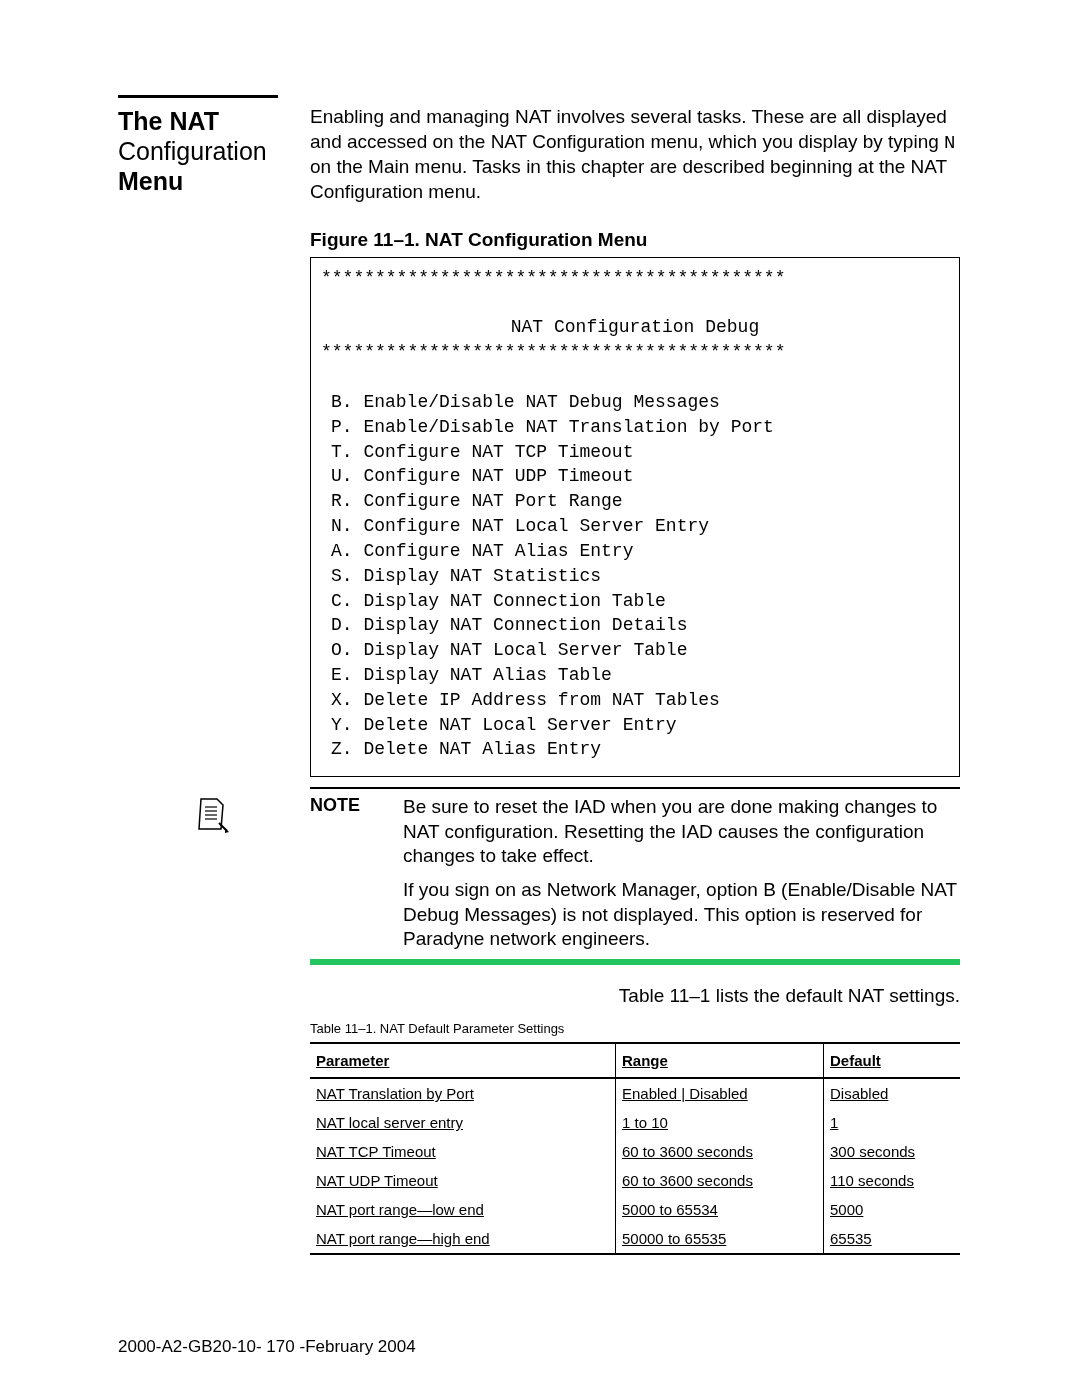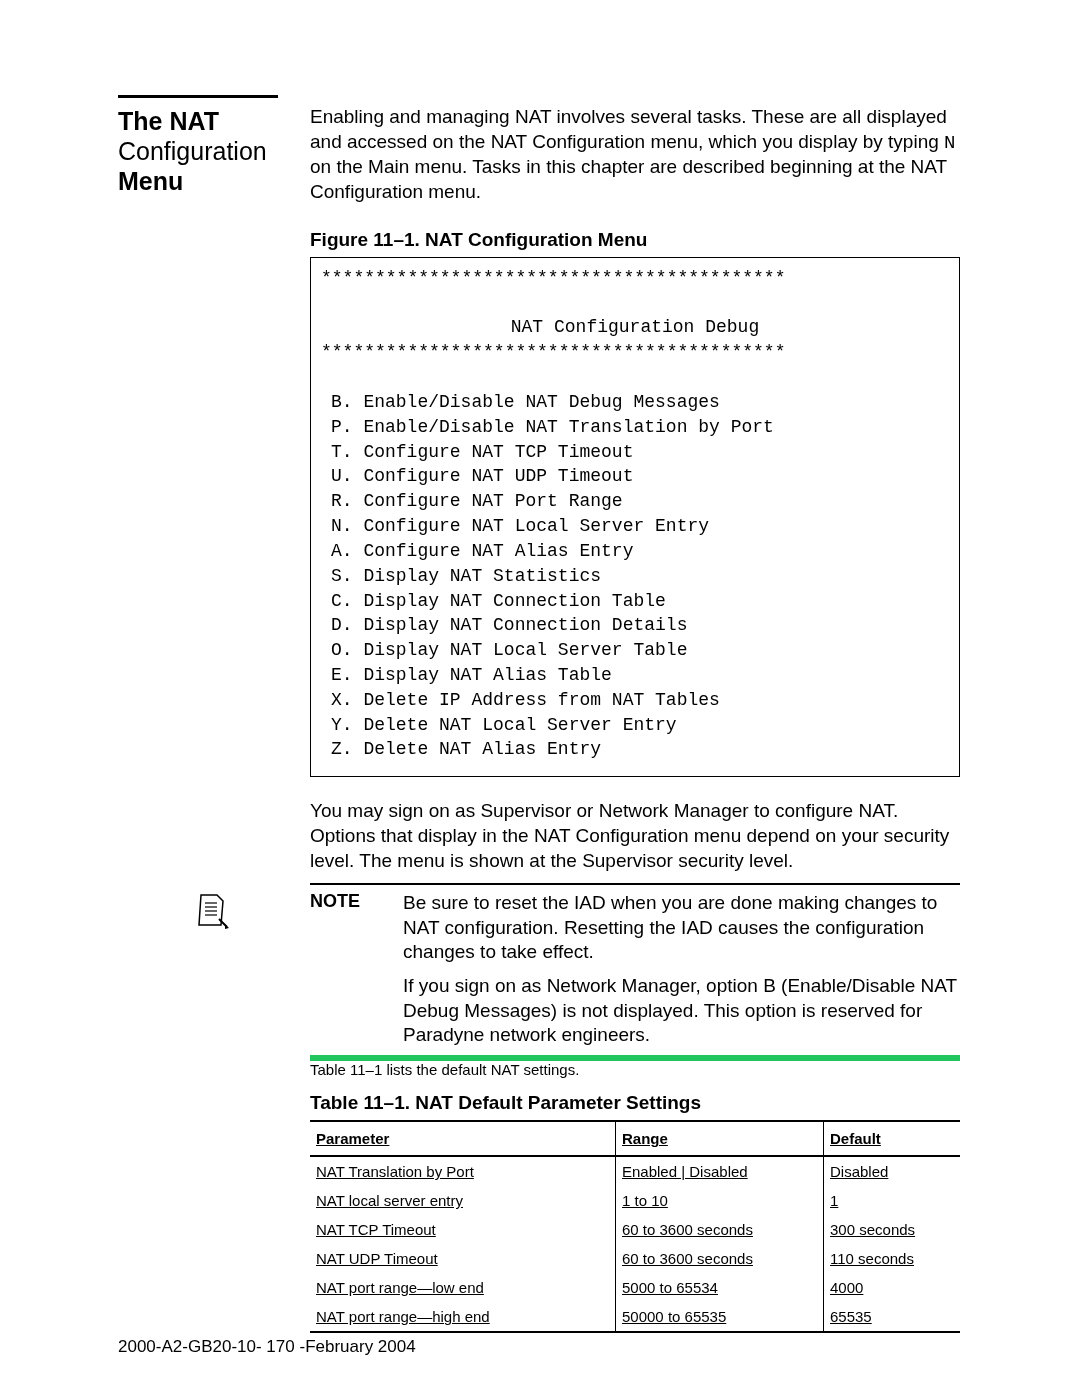--- a/index.html
+++ b/index.html
@@ -86,26 +86,27 @@
     flex: 0 0 75px;
   }
   .note-body {
     flex: 1;
     font-size: 19px;
     line-height: 1.28;
   }
   .note-body p { margin: 0 0 10px 0; }
   .note-body p:last-child { margin-bottom: 0; }
   .table-intro {
-    font-size: 15px;
-    margin-top: 0;
+    font-size: 19px;
+    margin-top: 20px;
+    text-align: right;
   }
   .table-caption {
-    font-weight: bold;
-    font-size: 19px;
+    font-weight: normal;
+    font-size: 13px;
     margin: 14px 0 6px 0;
   }
   .param-table {
     width: 100%;
     border-collapse: collapse;
     font-size: 15px;
     text-decoration: underline;
   }
   .param-table thead tr {
     border-top: 2px solid #000;
@@ -155,21 +156,20 @@
       <div class="intro">
         <span>Enabling and managing NAT involves several tasks. These are all displayed and accessed on the NAT Configuration menu, which you display by typing </span><span class="mono-n">N</span><span> on the Main menu. Tasks in this chapter are described beginning at the NAT Configuration menu.</span>
       </div>
 
       <div class="figure-caption">Figure 11–1.  NAT Configuration Menu</div>
 
       <div class="menu-box"><div>*******************************************</div>
 <div class="menu-title">NAT Configuration Debug</div><div>*******************************************</div>
 <div class="menu-items"><div>B. Enable/Disable NAT Debug Messages</div><div>P. Enable/Disable NAT Translation by Port</div><div>T. Configure NAT TCP Timeout</div><div>U. Configure NAT UDP Timeout</div><div>R. Configure NAT Port Range</div><div>N. Configure NAT Local Server Entry</div><div>A. Configure NAT Alias Entry</div><div>S. Display NAT Statistics</div><div>C. Display NAT Connection Table</div><div>D. Display NAT Connection Details</div><div>O. Display NAT Local Server Table</div><div>E. Display NAT Alias Table</div><div>X. Delete IP Address from NAT Tables</div><div>Y. Delete NAT Local Server Entry</div><div>Z. Delete NAT Alias Entry</div></div></div>
 
-      <div class="post-menu">You may sign on as Supervisor or Network Manager to configure NAT. Options that display in the NAT Configuration menu depend on your security level. The menu is shown at the Supervisor security level.</div>
 
       <div class="note-block">
         <div class="note-icon-col">
           <svg width="34" height="38" viewBox="0 0 34 38">
             <path d="M6 4 L22 4 L28 10 L26 34 L4 34 Z" fill="none" stroke="#000" stroke-width="1.5"></path>
             <line x1="10" y1="12" x2="22" y2="12" stroke="#000" stroke-width="1.2"></line>
             <line x1="10" y1="16" x2="22" y2="16" stroke="#000" stroke-width="1.2"></line>
             <line x1="10" y1="20" x2="22" y2="20" stroke="#000" stroke-width="1.2"></line>
             <line x1="10" y1="24" x2="22" y2="24" stroke="#000" stroke-width="1.2"></line>
             <path d="M24 28 L32 36" stroke="#000" stroke-width="2"></path>
@@ -212,21 +212,21 @@
             <td>300 seconds</td>
           </tr>
           <tr>
             <td>NAT UDP Timeout</td>
             <td>60 to 3600 seconds</td>
             <td>110 seconds</td>
           </tr>
           <tr>
             <td>NAT port range—low end</td>
             <td>5000 to 65534</td>
-            <td>4000</td>
+            <td>5000</td>
           </tr>
           <tr>
             <td>NAT port range—high end</td>
             <td>50000 to 65535</td>
             <td>65535</td>
           </tr>
         </tbody>
       </table>
 
     </div>

